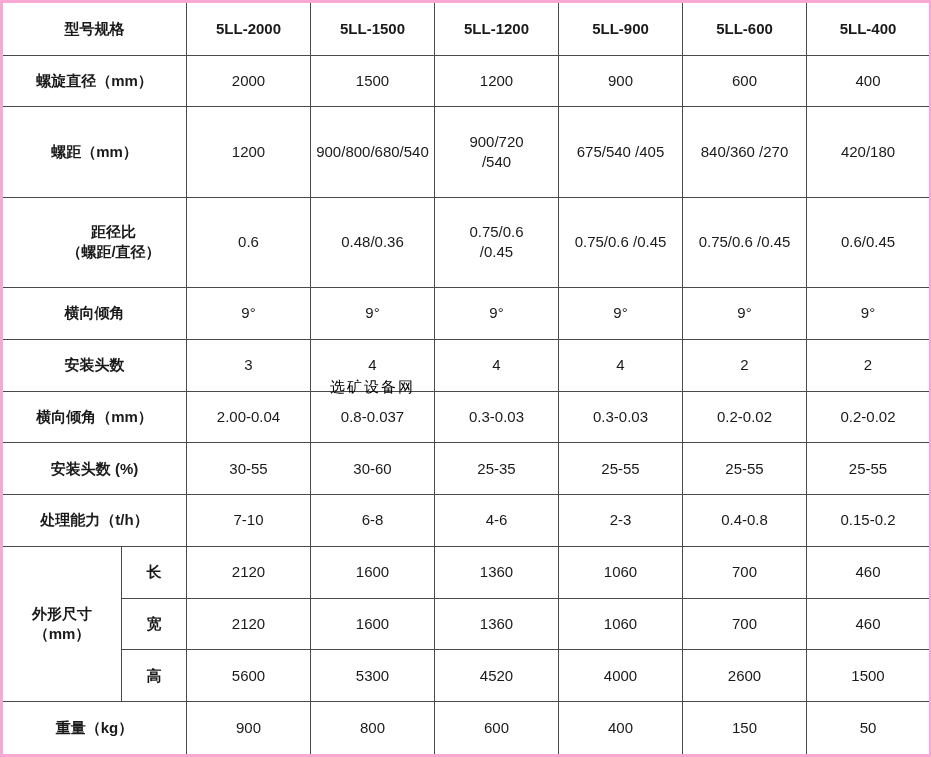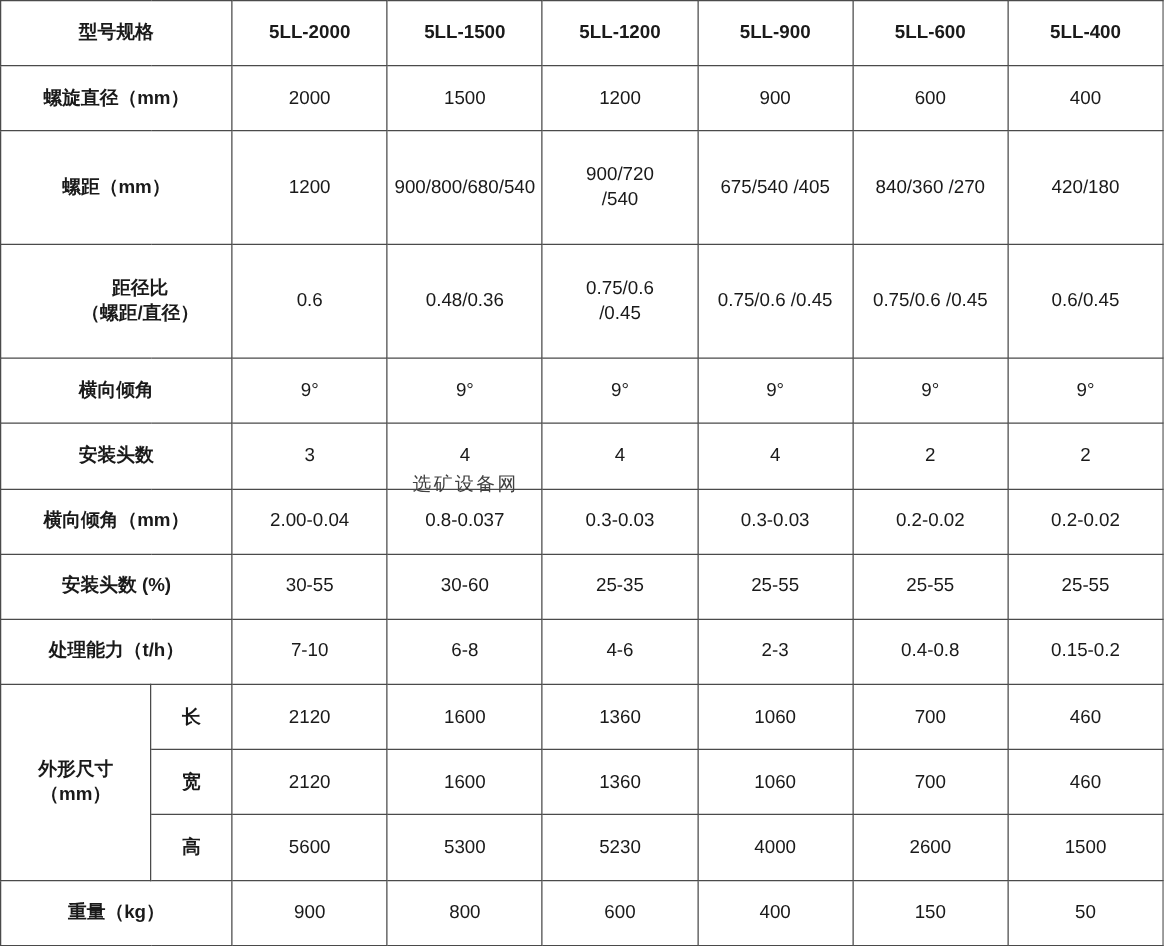--- a/index.html
+++ b/index.html
@@ -29,21 +29,21 @@
     border: 1px solid #4a4a4a;
     text-align: center;
     vertical-align: middle;
     font-size: 15px;
     padding: 3px 2px;
     line-height: 1.35;
     word-break: break-word;
   }
   
   table.spec-table {
-    border: 1px solid #f9a8d4;
+    border: 3px solid #f9a8d4;
   }
   .label-cell {
     font-weight: bold;
     font-size: 15.5px;
   }
   .header-cell {
     font-weight: bold;
     font-size: 16px;
   }
   .sub-label {
@@ -51,21 +51,21 @@
     font-size: 15.5px;
   }
   .col-label { width: 120px; }
   .col-sublabel { width: 65px; }
   .col-data { width: 124px; }
   .watermark {
     position: absolute;
     left: 330px;
     top: 378px;
     font-size: 15px;
-    color: #404040;
+    color: #000000;
     letter-spacing: 2px;
     pointer-events: none;
     user-select: none;
     font-family: "Liberation Sans", sans-serif;
   }
 </style>
 </head>
 <body>
 
 <div class="spec-table-wrap">
@@ -193,21 +193,21 @@
         <td>1360</td>
         <td>1060</td>
         <td>700</td>
         <td>460</td>
       </tr>
 
       <tr>
         <td class="sub-label">高</td>
         <td>5600</td>
         <td>5300</td>
-        <td>5230</td>
+        <td>4520</td>
         <td>4000</td>
         <td>2600</td>
         <td>1500</td>
       </tr>
 
       <tr>
         <td class="label-cell" colspan="2">重量（kg）</td>
         <td>900</td>
         <td>800</td>
         <td>600</td>

